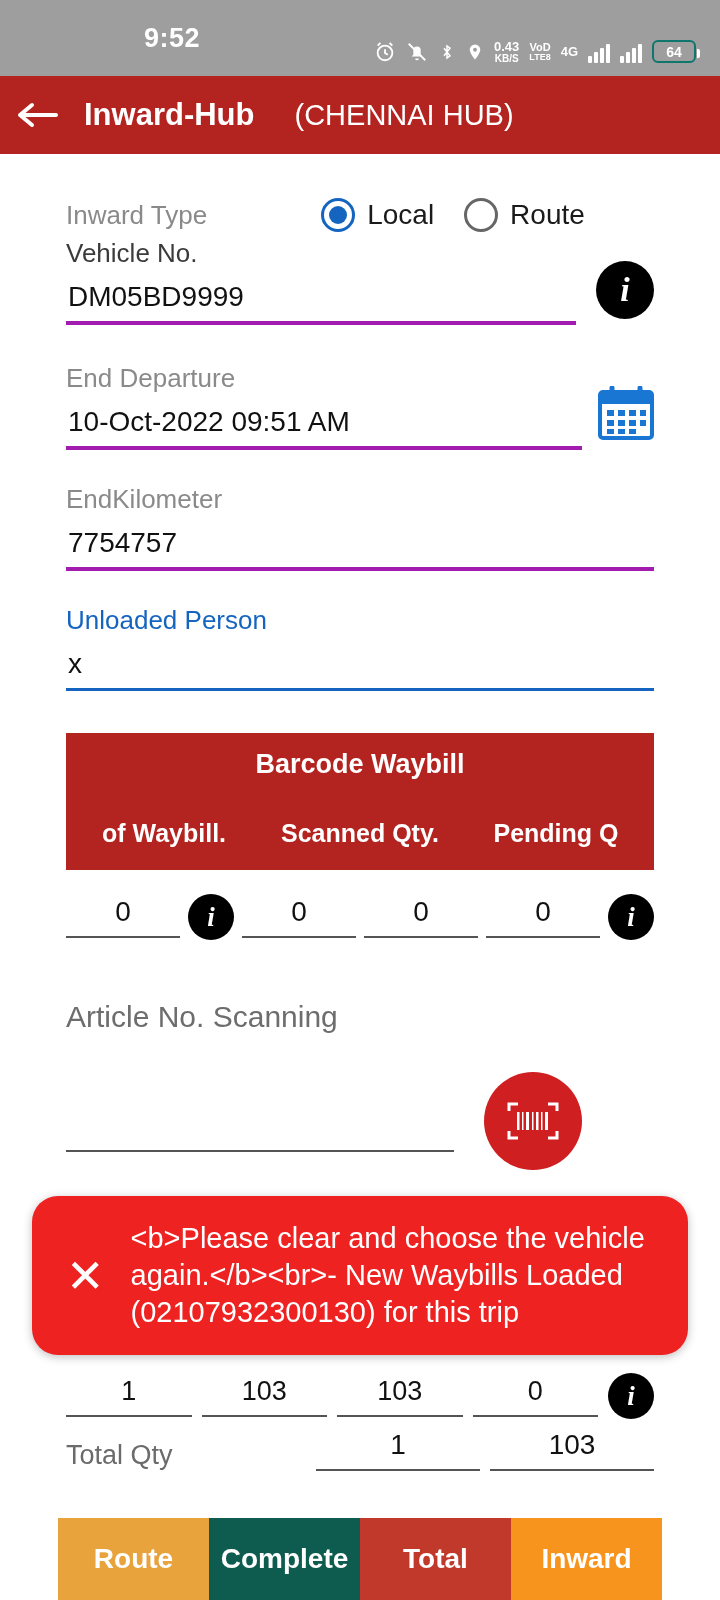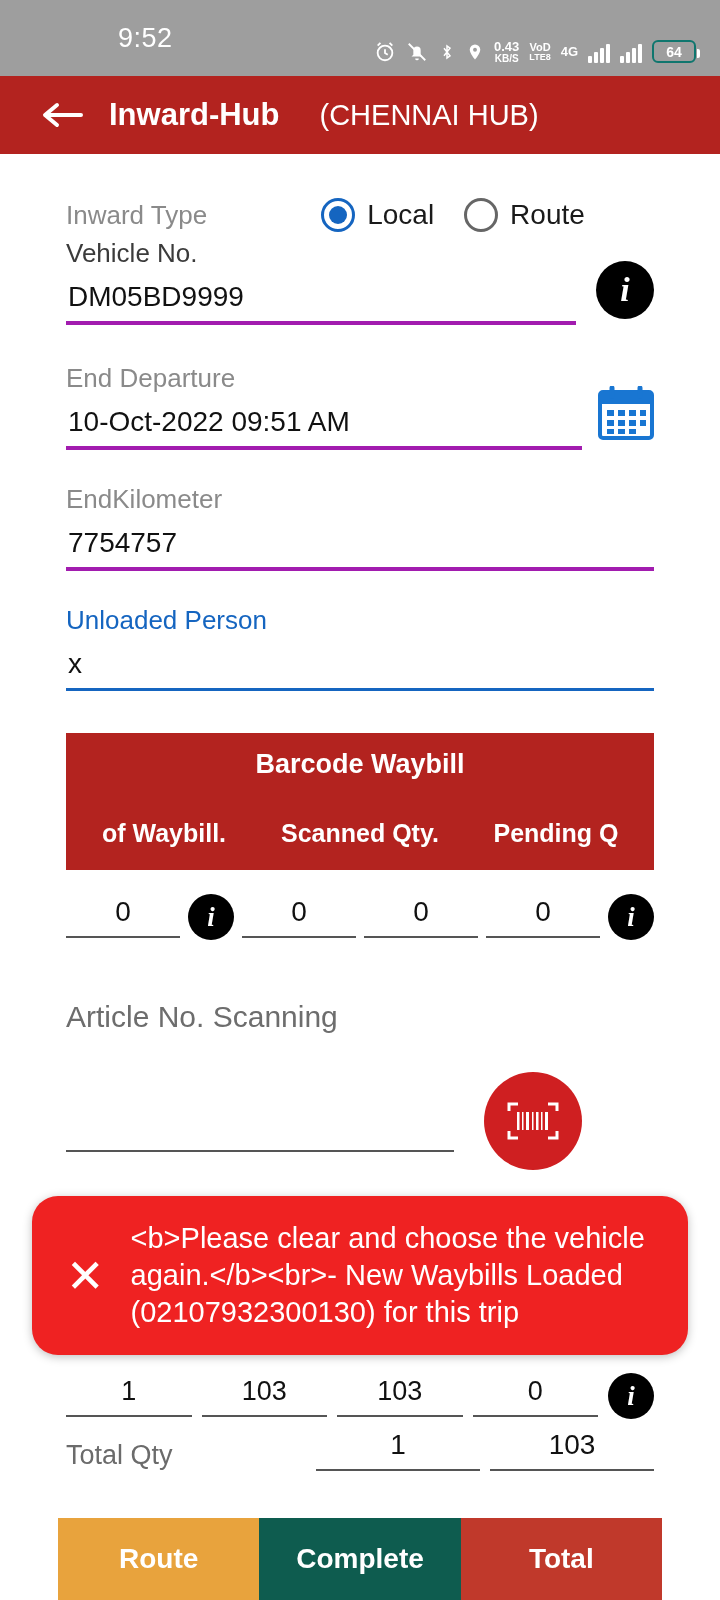--- a/index.html
+++ b/index.html
@@ -10,21 +10,21 @@
     overflow: hidden;
   }
   .screen { position: relative; width: 720px; height: 1600px; background:#fff; }
 
   
   .statusbar {
     height: 76px; background: #9e9e9e; color: #fff;
     display: flex; align-items: center; justify-content: space-between;
     padding: 0 24px;
   }
-  .status-time { font-size: 27px; font-weight: 400; letter-spacing: .5px; margin-left: 94px;}
+  .status-time { font-size: 27px; font-weight: 700; letter-spacing: .5px; margin-left: 120px;}
   .status-icons { display: flex; align-items: center; gap: 10px; margin-top: 28px; }
   .si { font-size: 21px; line-height: 1; display:flex; align-items:center;}
   .si svg { display:block; }
   .netrate { font-size: 13px; line-height: 1.05; text-align: center; font-weight: 700;}
   .netrate small { display:block; font-size: 10px; font-weight: 700;}
   .volte { font-size: 11px; line-height:1.05; text-align:center; font-weight:700; border:0;}
   .volte small { display:block; font-size: 9px;}
   .bars { display: flex; align-items: flex-end; gap: 2px; height: 22px; }
   .bars i { display:block; width: 4px; background: #fff; border-radius:1px;}
   .bars i:nth-child(1){height:7px}.bars i:nth-child(2){height:11px}
@@ -32,21 +32,21 @@
   .battery {
     width: 44px; height: 23px; border: 2px solid #0f766e; border-radius: 6px;
     font-size: 14px; display:flex; align-items:center; justify-content:center;
     position: relative; font-weight:700;
   }
   .battery::after{content:""; position:absolute; right:-6px; top:7px; width:3px;height:9px;background:#fff;border-radius:0 2px 2px 0;}
 
   
   .appbar {
     height: 78px; background: #b3231f; display: flex; align-items: center;
-    padding: 0 41px; gap: 26px; color: #fff;
+    padding: 0 16px; gap: 26px; color: #fff;
   }
   .back-arrow { width: 42px; height: 30px; display:flex; align-items:center;}
   .app-title { font-size: 31px; font-weight: 700; }
   .app-sub { font-size: 29px; font-weight: 400; margin-left: 14px;}
 
   
   .content { padding: 0 66px; position: relative; }
   .row-inward {
     display:flex; align-items:center; margin-top: 44px;
   }
@@ -359,15 +359,16 @@
 
   <div class="toast">
     <span class="x">✕</span>
     <span class="msg">&lt;b&gt;Please clear and choose the vehicle again.&lt;/b&gt;&lt;br&gt;- New Waybills Loaded (02107932300130) for this trip</span>
   </div>
 
   <div class="btnbar">
     <div class="btn save">Route</div>
     <div class="btn complete">Complete</div>
     <div class="btn cancel">Total</div>
+    <div class="btn inward">Inward</div>
   </div>
 
 </div>
 
 </body></html>

